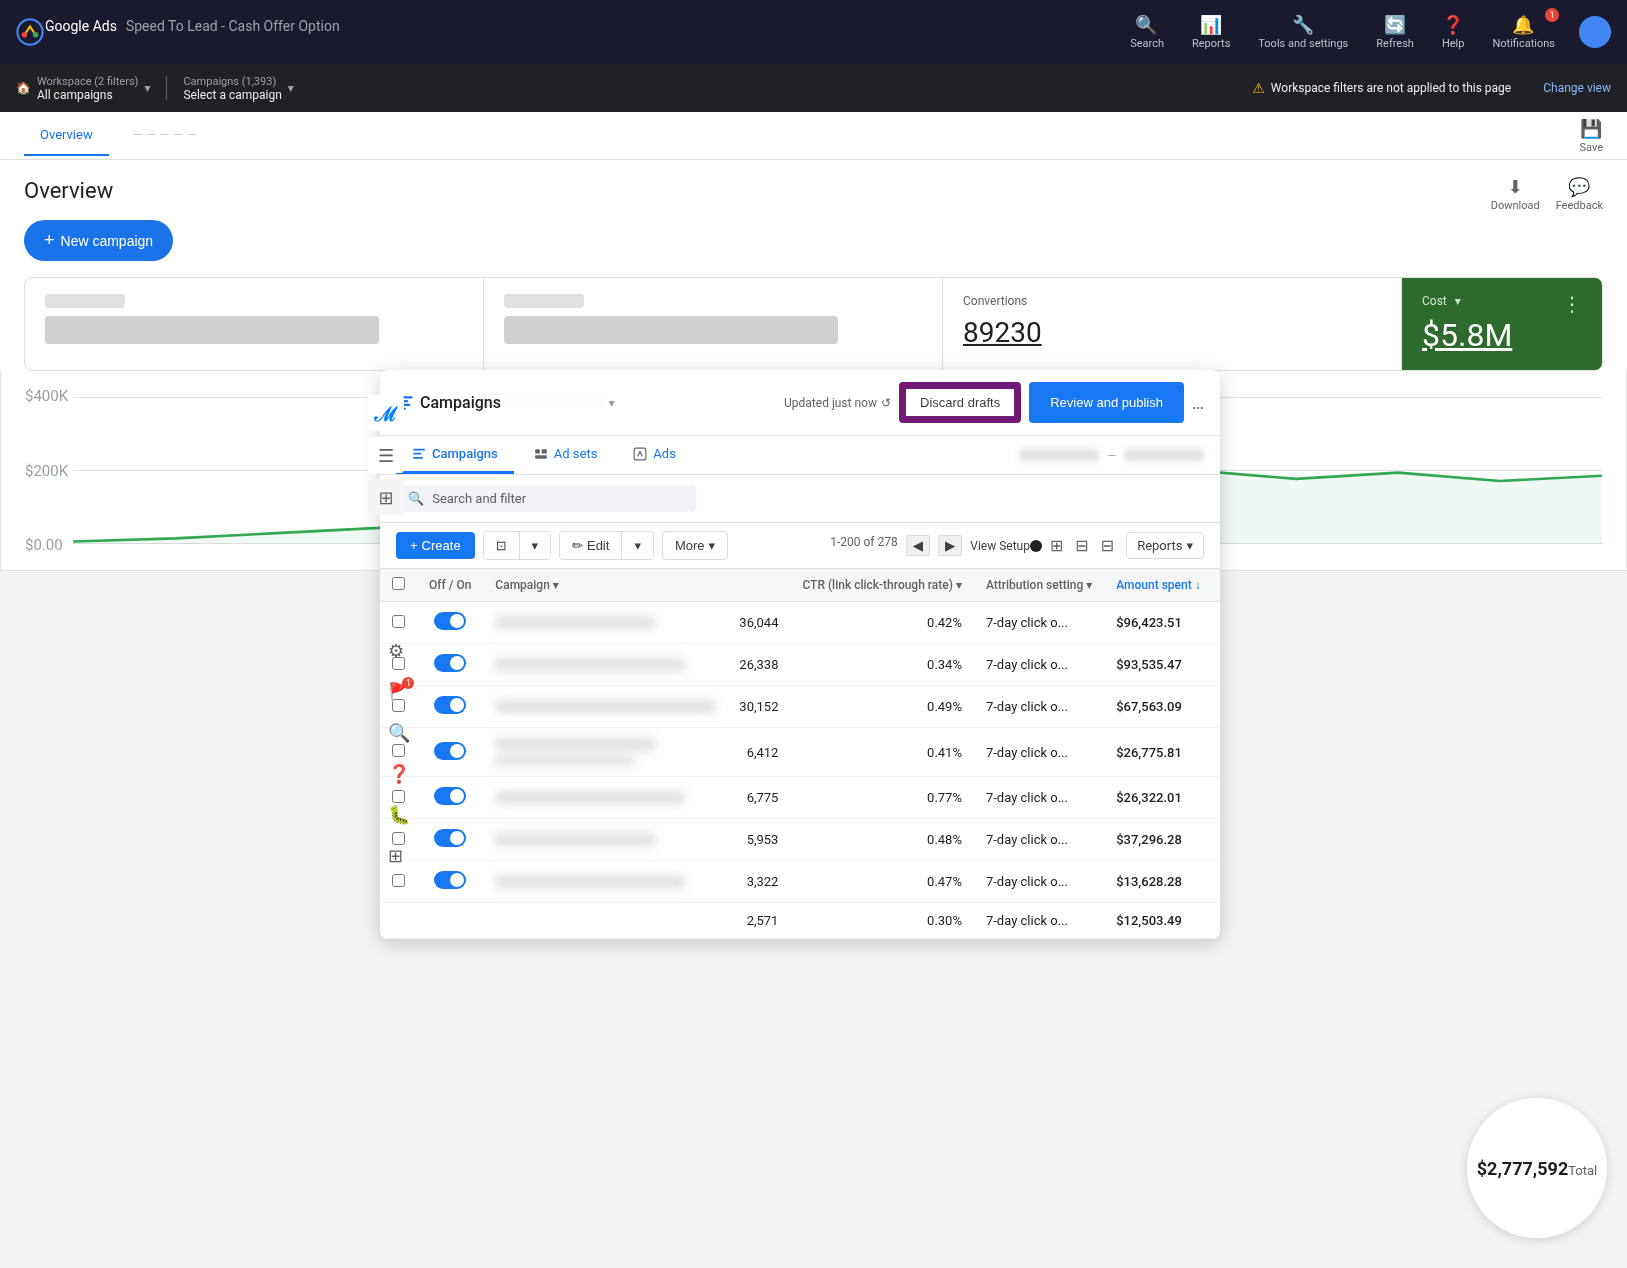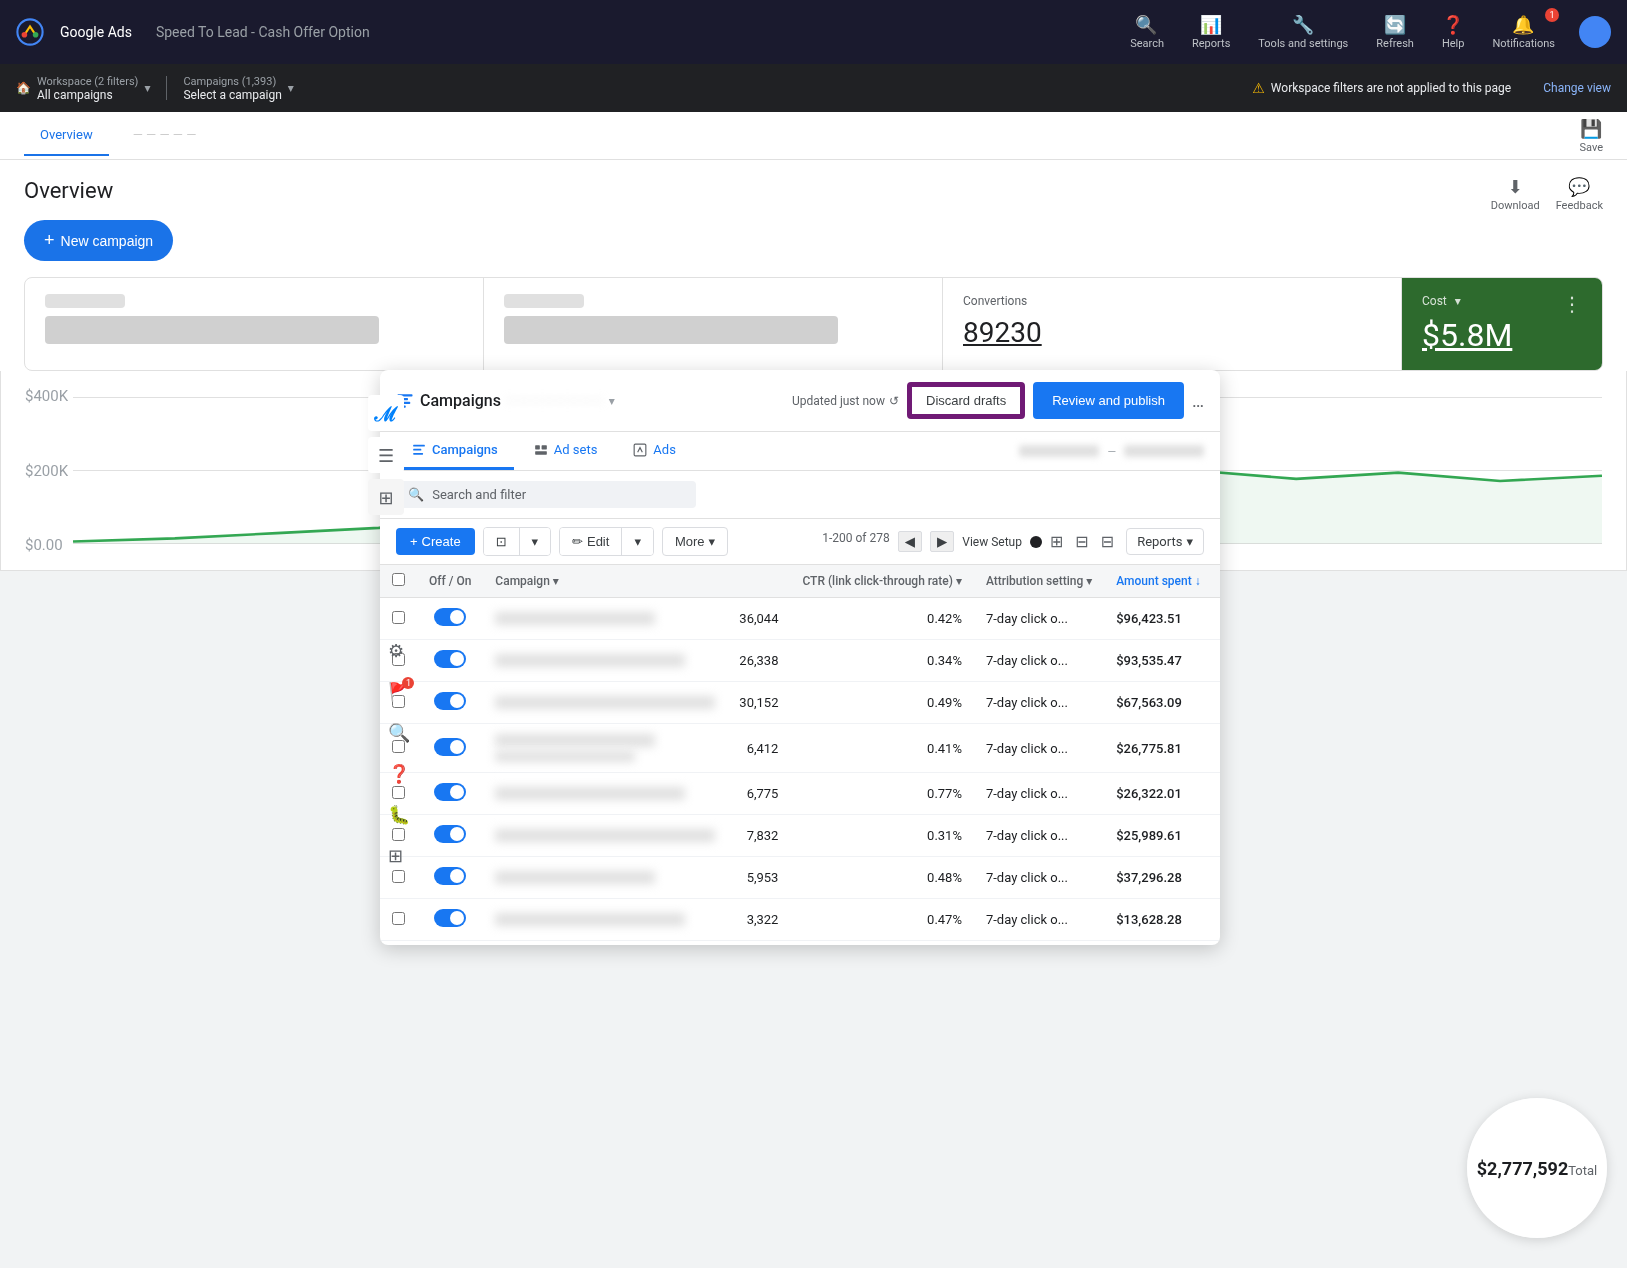--- a/index.html
+++ b/index.html
@@ -18,22 +18,22 @@
       display: flex;
       align-items: center;
       height: 64px;
       padding: 0 16px;
       color: #fff;
       position: relative;
       z-index: 100;
     }
     .top-nav-logo {
       display: flex;
-      align-items: center;
-      gap: 16px;
+      align-items: flex-start;
+      gap: 1px;
       margin-right: 24px;
     }
     .google-ads-logo {
       width: 28px;
       height: 28px;
     }
     .top-nav-title {
       font-size: 14px;
       color: #fff;
       white-space: nowrap;
@@ -322,21 +322,21 @@
     .fb-panel-spacer { flex: 1; }
     .fb-updated {
       font-size: 12px;
       color: #5f6368;
       display: flex;
       align-items: center;
       gap: 4px;
     }
     .fb-header-btn {
       padding: 6px 14px;
-      border: 5px solid #701a75;
+      border: 7px solid #701a75;
       border-radius: 4px;
       font-size: 13px;
       cursor: pointer;
       background: #fff;
       color: #3c4043;
     }
     .fb-header-btn.primary {
       background: #1877f2;
       color: #fff;
       border-color: #1877f2;
@@ -451,21 +451,21 @@
     .fb-nav-btn {
       cursor: pointer;
       color: #3c4043;
       padding: 2px 6px;
       border: 1px solid #dadce0;
       border-radius: 2px;
     }
     .fb-view-setup {
       display: flex;
       align-items: center;
-      gap: 8px;
+      gap: 0;
       font-size: 12px;
       color: #3c4043;
     }
     .fb-col-icon { cursor: pointer; font-size: 16px; color: #5f6368; }
     .fb-reports-btn {
       display: flex;
       align-items: center;
       gap: 4px;
       font-size: 13px;
       color: #3c4043;
@@ -923,37 +923,20 @@
       <td></td>
     </tr>
           <tr>
       <td class="checkbox-cell">
         <input type="checkbox" style="">
       </td>
       <td class="toggle-cell">
         <span class="toggle-on"></span>
       </td>
       <td>
-        <span style="display:block; background:#e0e0e0; height:13px; border-radius:3px; width:220px; filter:blur(5px);"></span>
-
-      </td>
-      <td class="num-cell">7,832</td>
-      <td class="num-cell">0.31%</td>
-      <td class="attribution-cell">7-day click o...</td>
-      <td class="amount-cell">$25,989.61</td>
-      <td></td>
-    </tr>
-          <tr>
-      <td class="checkbox-cell">
-        <input type="checkbox" style="">
-      </td>
-      <td class="toggle-cell">
-        <span class="toggle-on"></span>
-      </td>
-      <td>
         <span style="display:block; background:#e0e0e0; height:13px; border-radius:3px; width:160px; filter:blur(5px);"></span>
 
       </td>
       <td class="num-cell">5,953</td>
       <td class="num-cell">0.48%</td>
       <td class="attribution-cell">7-day click o...</td>
       <td class="amount-cell">$37,296.28</td>
       <td></td>
     </tr>
           <tr>

